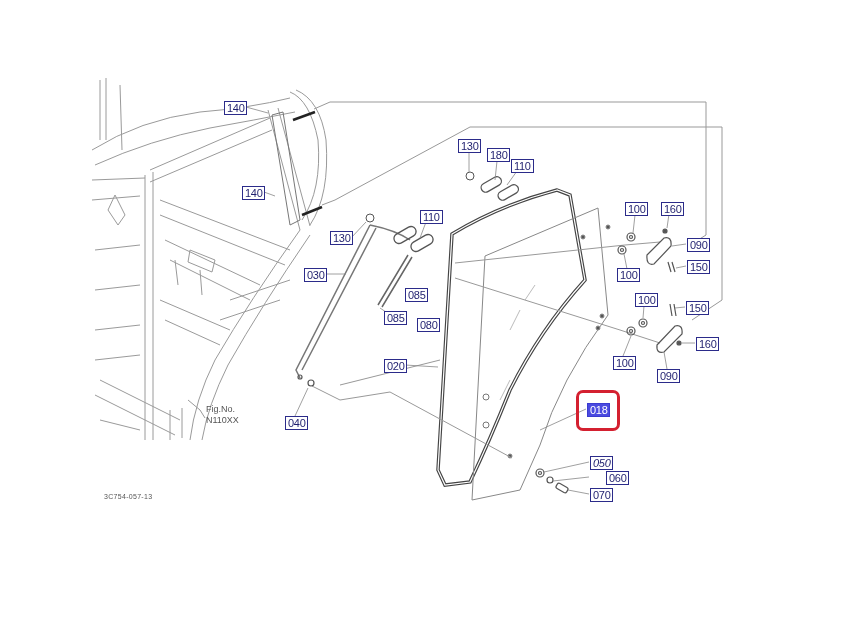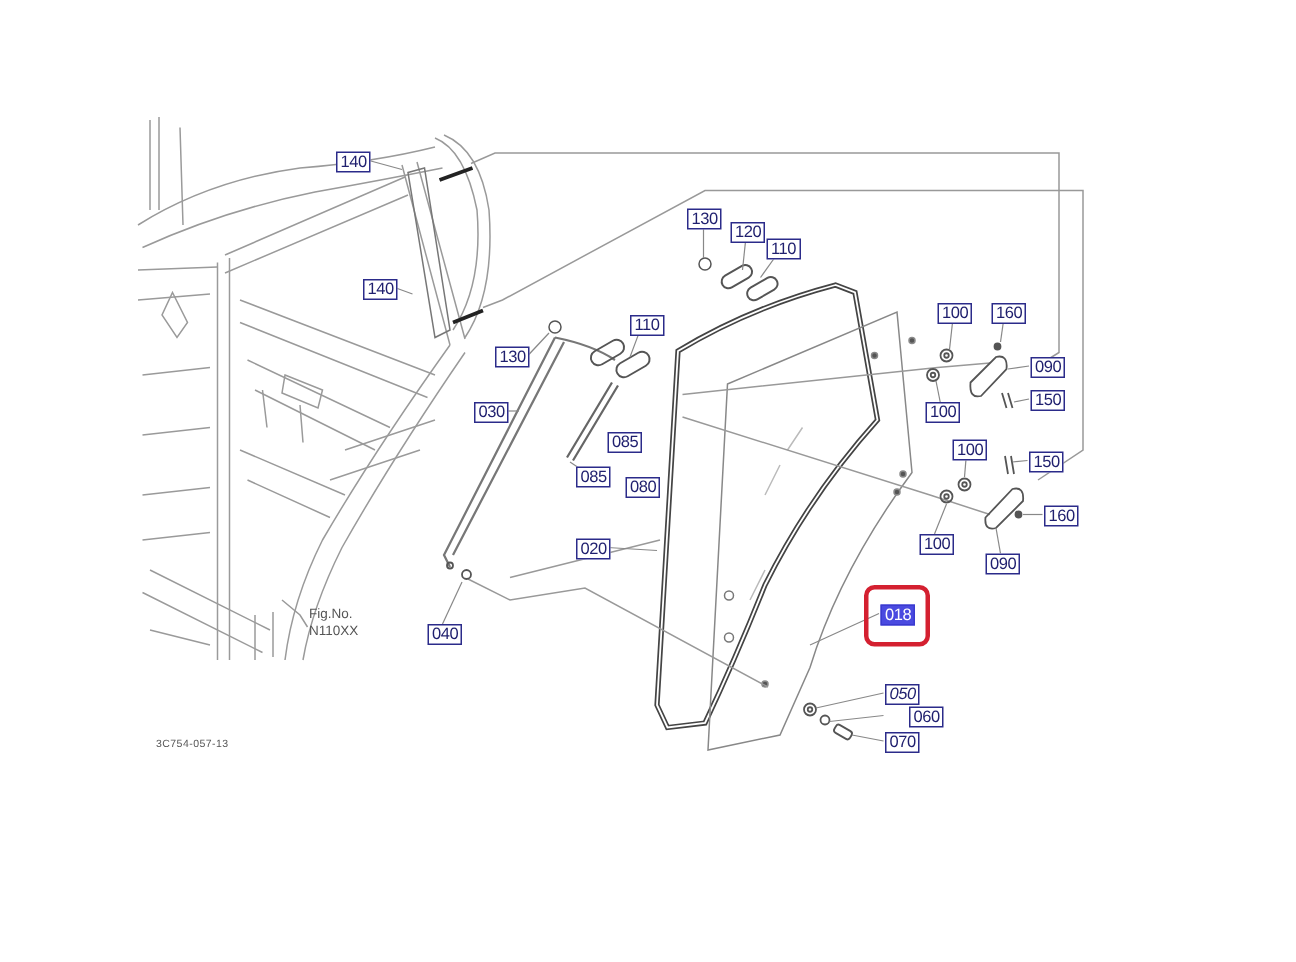--- a/index.html
+++ b/index.html
@@ -142,25 +142,25 @@
         <path d="M589 462 L544 472"></path>
           <path d="M589 477 L553 481"></path>
           <path d="M589 494 L568 490"></path>
       </g>
     </g>
   </svg>
 
   <div class="callout" style="left:224px;top:101px;">140</div>
   <div class="callout" style="left:242px;top:186px;">140</div>
   <div class="callout" style="left:458px;top:139px;">130</div>
-  <div class="callout" style="left:487px;top:148px;">120</div>
+  <div class="callout" style="left:487px;top:148px;">180</div>
   <div class="callout" style="left:511px;top:159px;">110</div>
   <div class="callout" style="left:330px;top:231px;">130</div>
   <div class="callout" style="left:420px;top:210px;">110</div>
-  <div class="callout" style="left:304px;top:268px;margin-left:12px;">030</div>
+  <div class="callout" style="left:304px;top:268px;">030</div>
   <div class="callout" style="left:405px;top:288px;">085</div>
   <div class="callout" style="left:384px;top:311px;">085</div>
   <div class="callout" style="left:417px;top:318px;">080</div>
   <div class="callout" style="left:384px;top:359px;text-align:right;">020</div>
   <div class="callout" style="left:285px;top:416px;text-align:right;">040</div>
   <div class="callout" style="left:625px;top:202px;">100</div>
   <div class="callout" style="left:661px;top:202px;">160</div>
   <div class="callout" style="left:687px;top:238px;">090</div>
   <div class="callout" style="left:687px;top:260px;">150</div>
   <div class="callout" style="left:617px;top:268px;">100</div>

